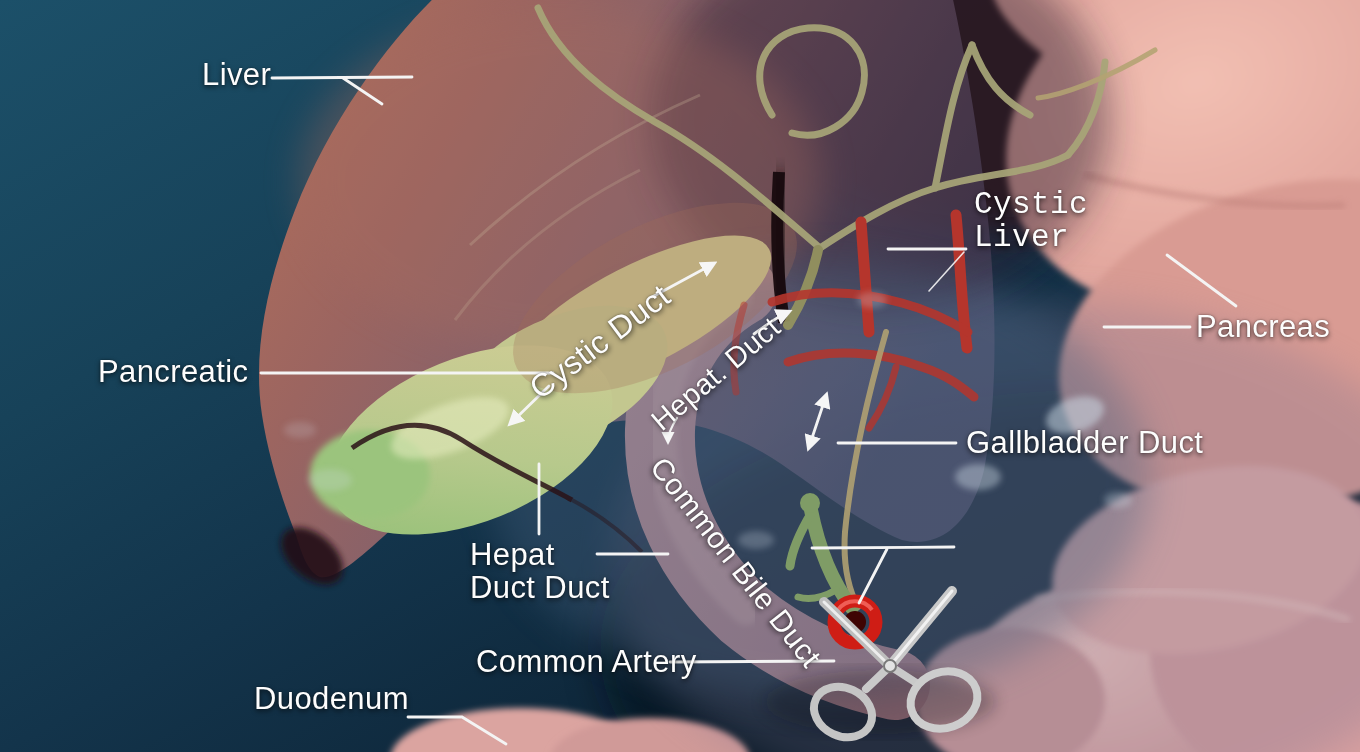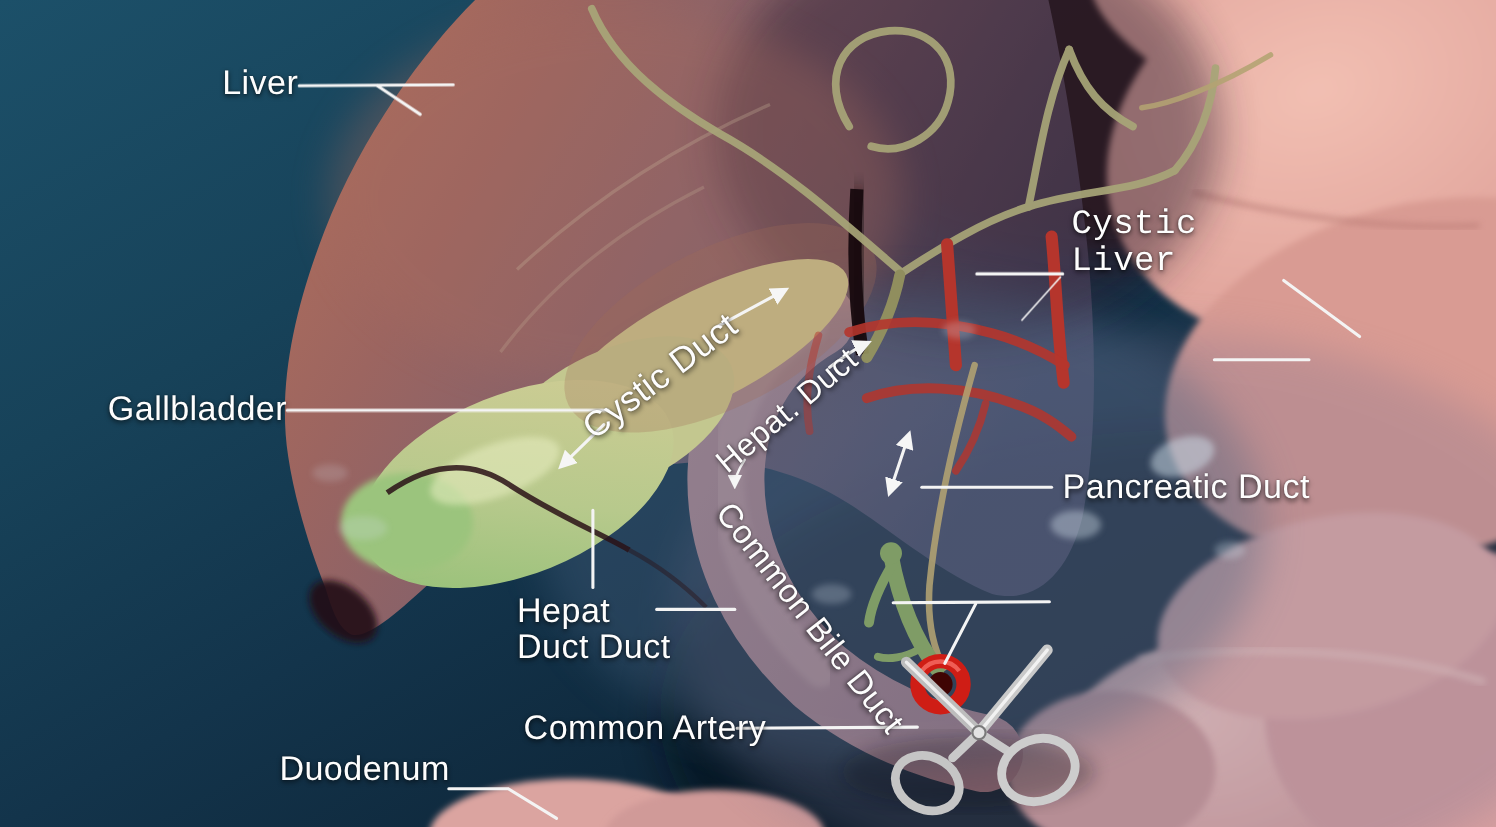--- a/index.html
+++ b/index.html
@@ -209,28 +209,29 @@
     <path d="M 670,662 L 834,661"></path>
     <path d="M 408,717 L 462,717 L 506,744"></path>
     <path d="M 652,297 L 713,264" marker-end="url(#arw)"></path>
     <path d="M 549,386 L 511,423" marker-end="url(#arw)"></path>
     <path d="M 754,334 Q 777,317 788,312" marker-end="url(#arw)"></path>
     <path d="M 677,418 Q 668,432 668,441" stroke-width="2.2" marker-end="url(#arw)"></path>
   </g>
 </svg>
 
 <div class="lbl" style="left:202px;top:58px;">Liver</div>
-<div class="lbl" style="left:98px;top:355px;">Gallbladder</div>
+<div class="lbl" style="left:98px;top:355px;">Pancreatic</div>
 
 <div class="lbl" style="left:974px;top:188px;font-family:Liberation Mono, monospace;">
   <div>Cystic</div>
   <div>Liver</div>
 </div>
 
-<div class="lbl" style="left:966px;top:426px;">Pancreatic Duct</div>
+<div class="lbl" style="left:1196px;top:310px;">Pancreas</div>
+<div class="lbl" style="left:966px;top:426px;">Gallbladder Duct</div>
 
 <div class="lbl" style="left:470px;top:538px;">
   <div>Hepat</div>
   <div>Duct Duct</div>
 </div>
 
 <div class="lbl" style="left:476px;top:645px;">Common Artery</div>
 <div class="lbl" style="left:254px;top:682px;">Duodenum</div>
 
 <div class="lbl rot" style="left:600px;top:342px;font-size:32px;transform:translate(-50%,-50%) rotate(-37deg);">Cystic Duct</div>

